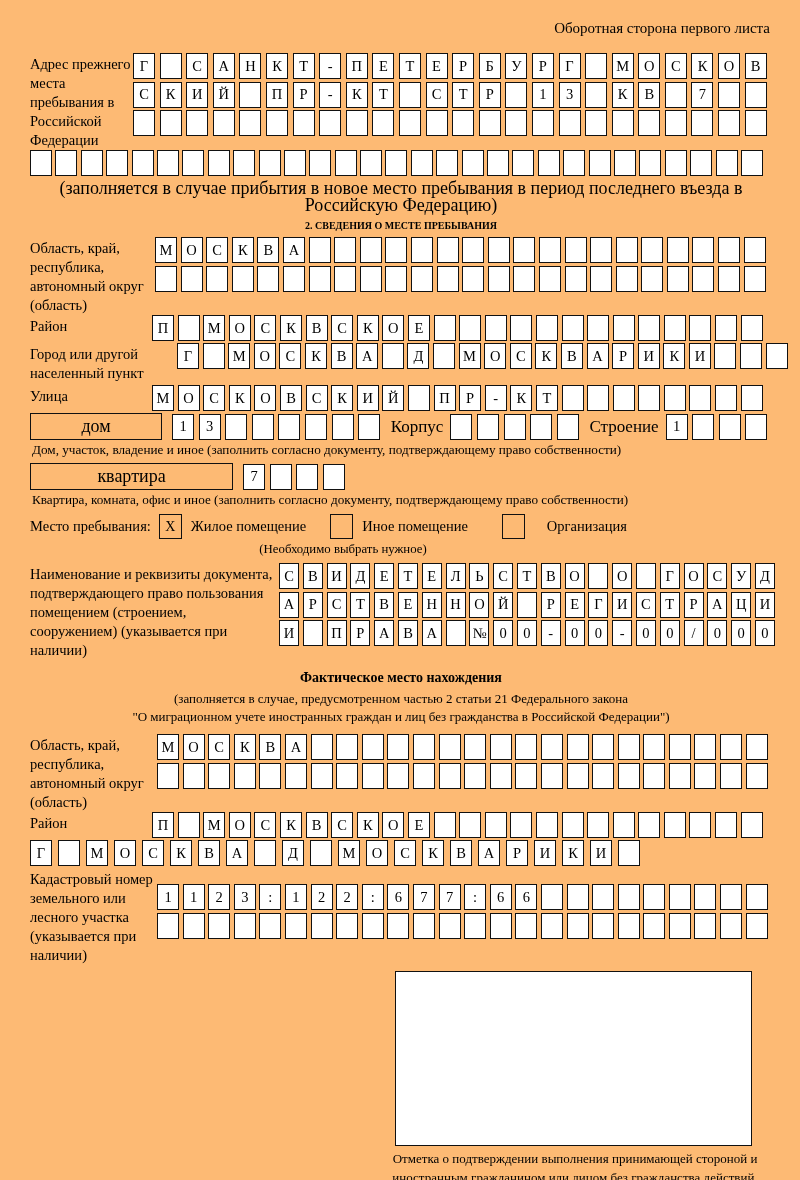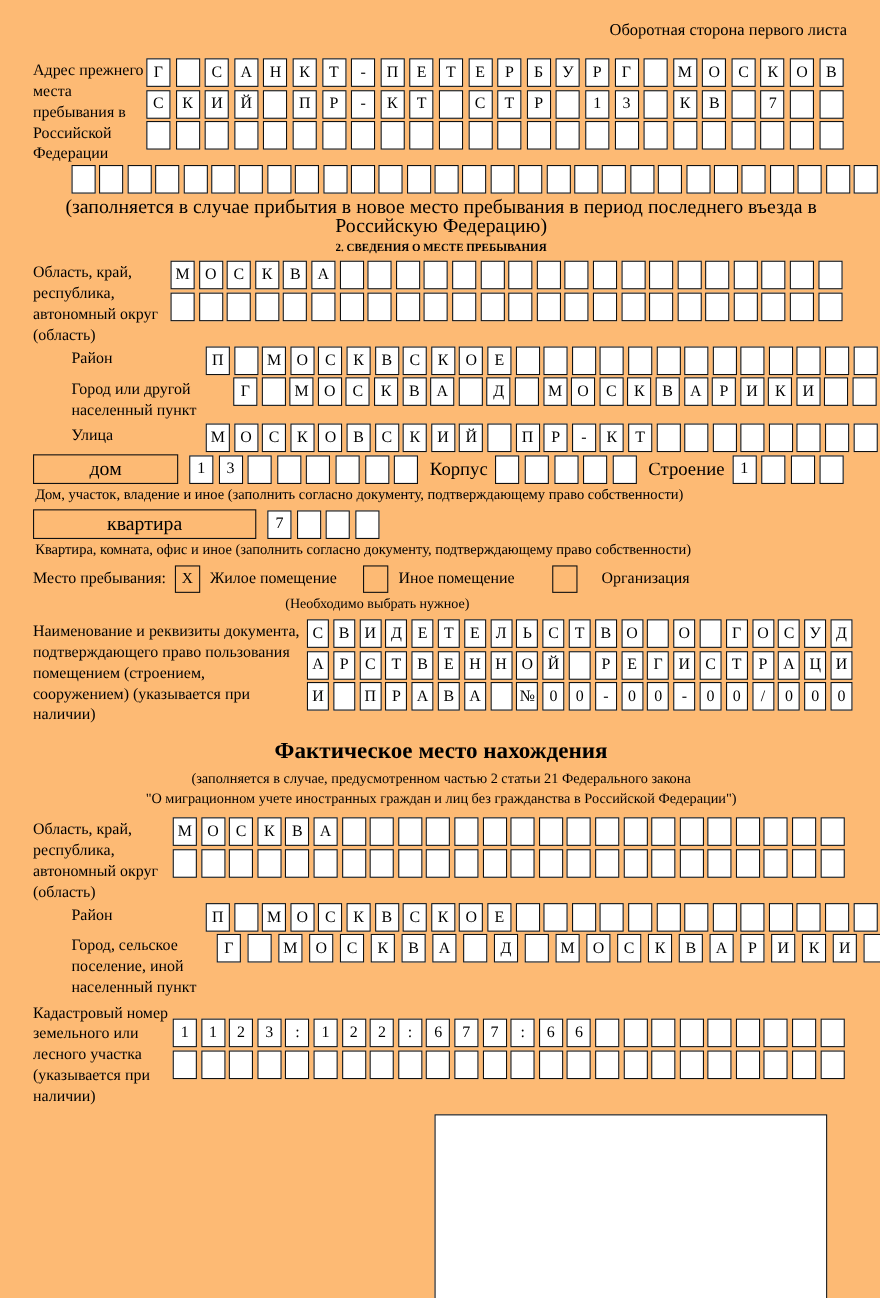--- a/index.html
+++ b/index.html
@@ -35,27 +35,27 @@
     align-items:center;justify-content:center;font-size:18px;}
   .dom-box{width:170px;margin-right:10px;}
   .kv-box{width:203px;margin-right:10px;}
   .inline-label{font-size:17px;margin:0 7px 0 6px;}
   .caption{font-size:13.2px;margin:2px 0 5px 2px;}
   .stay-row{display:flex;align-items:center;font-size:14.5px;margin-top:6px;}
   .checkbox{box-sizing:border-box;width:23px;height:25px;border:1.6px solid #111;
     display:inline-flex;align-items:center;justify-content:center;font-size:14px;}
   .stay-row .opt-label{margin:0 10px 0 9px;}
   .stay-note{font-size:12.8px;margin:3px 0 6px 168px;width:290px;text-align:center;}
-  .fact-title{text-align:center;font-weight:bold;font-size:21px;margin:10px 0 4px 0;}
+  .fact-title{text-align:center;font-weight:bold;font-size:14px;margin:10px 0 4px 0;}
   .fact-note{text-align:center;font-size:13px;line-height:18px;margin-bottom:8px;}
   .cad-rows{margin-top:16px;}
   .stamp-box{box-sizing:border-box;border:1.8px solid #111;width:357px;height:175px;
     margin:6px 0 4px 365px;background:#fff;}
   .stamp-caption{width:400px;margin-left:345px;text-align:center;font-size:13px;line-height:18.5px;}
-  .mb2{margin-bottom:2px;margin-left:35px;}
+  .mb2{margin-bottom:2px;}
 </style>
 </head>
 <body>
 
 <div class="page">
 
   <div class="hdr-note">Оборотная сторона первого листа</div>
 
   <div class="form-row">
     <div class="row-label lw-prev">Адрес прежнего места пребывания в Российской Федерации</div>
@@ -538,21 +538,20 @@
         <span class="cell"></span>
         <span class="cell"></span>
         <span class="cell"></span>
         <span class="cell"></span>
         <span class="cell"></span>
         <span class="cell"></span>
       </div>
   </div>
 
   <div class="form-row mb2">
-    <div class="row-label lw-acity">Город, сельское поселение, иной населенный пункт</div>
     <div class="cells wide">
         <span class="cell">Г</span>
         <span class="cell"></span>
         <span class="cell">М</span>
         <span class="cell">О</span>
         <span class="cell">С</span>
         <span class="cell">К</span>
         <span class="cell">В</span>
         <span class="cell">А</span>
         <span class="cell"></span>

